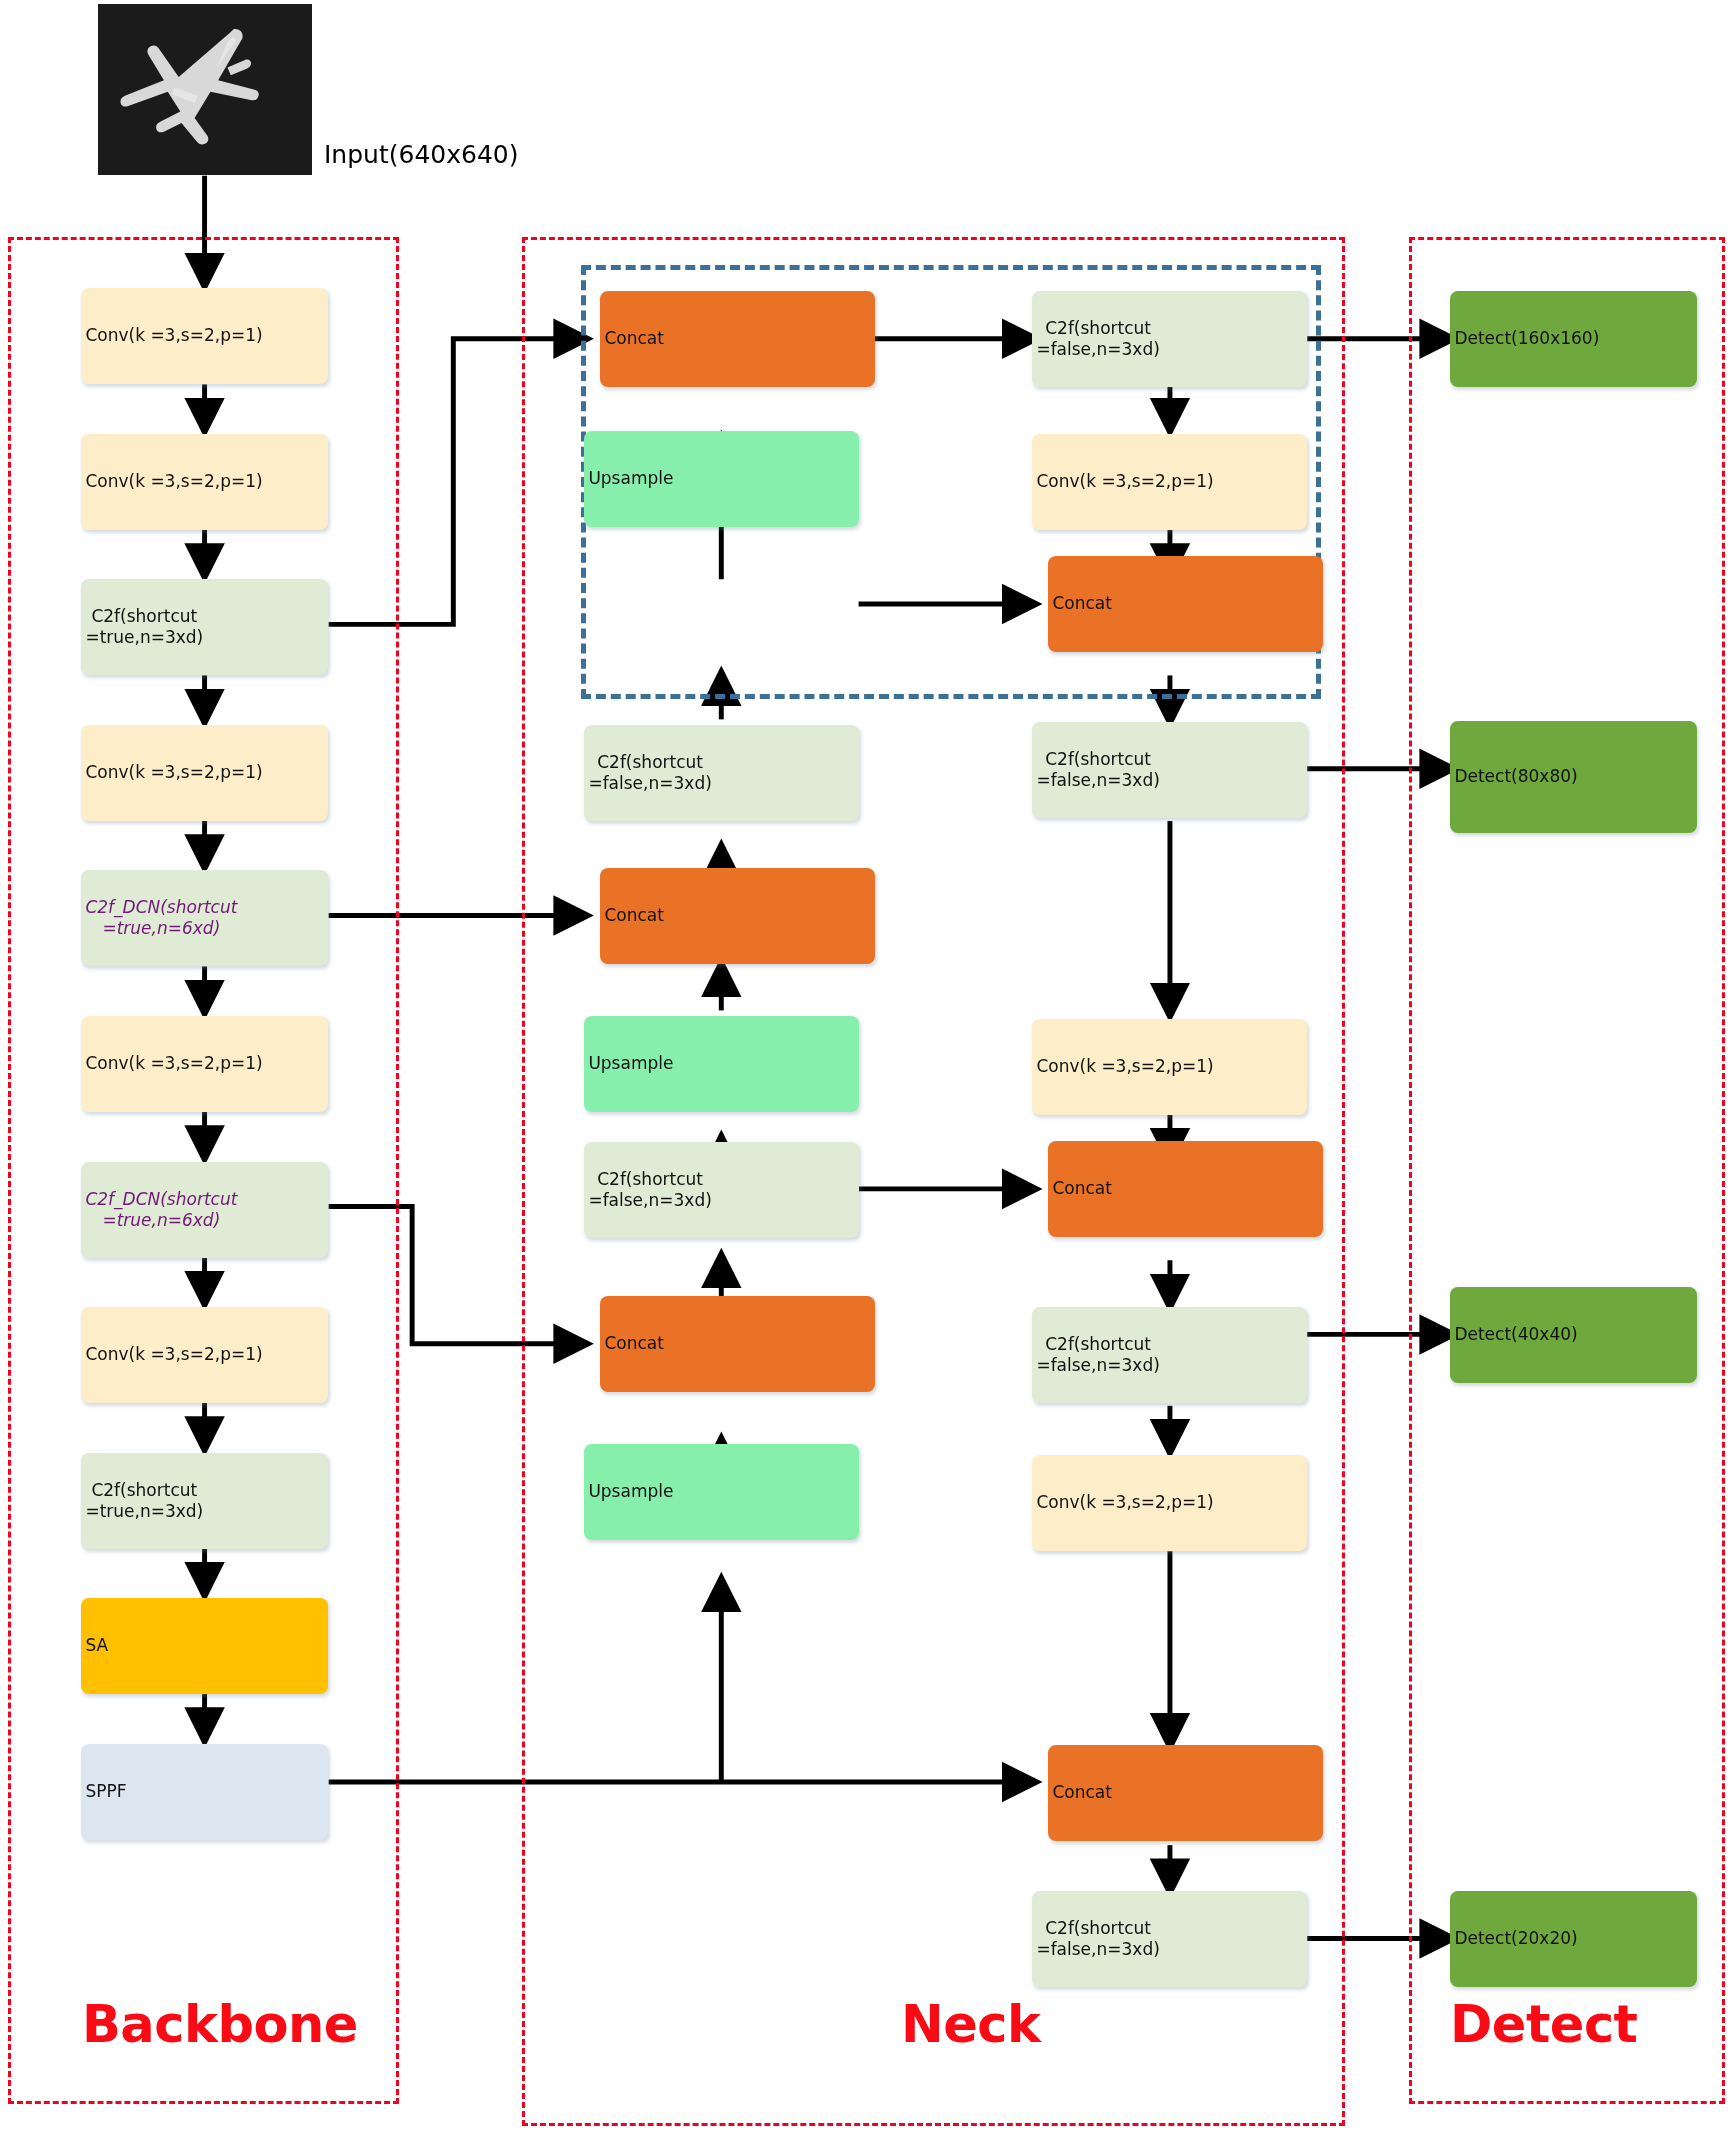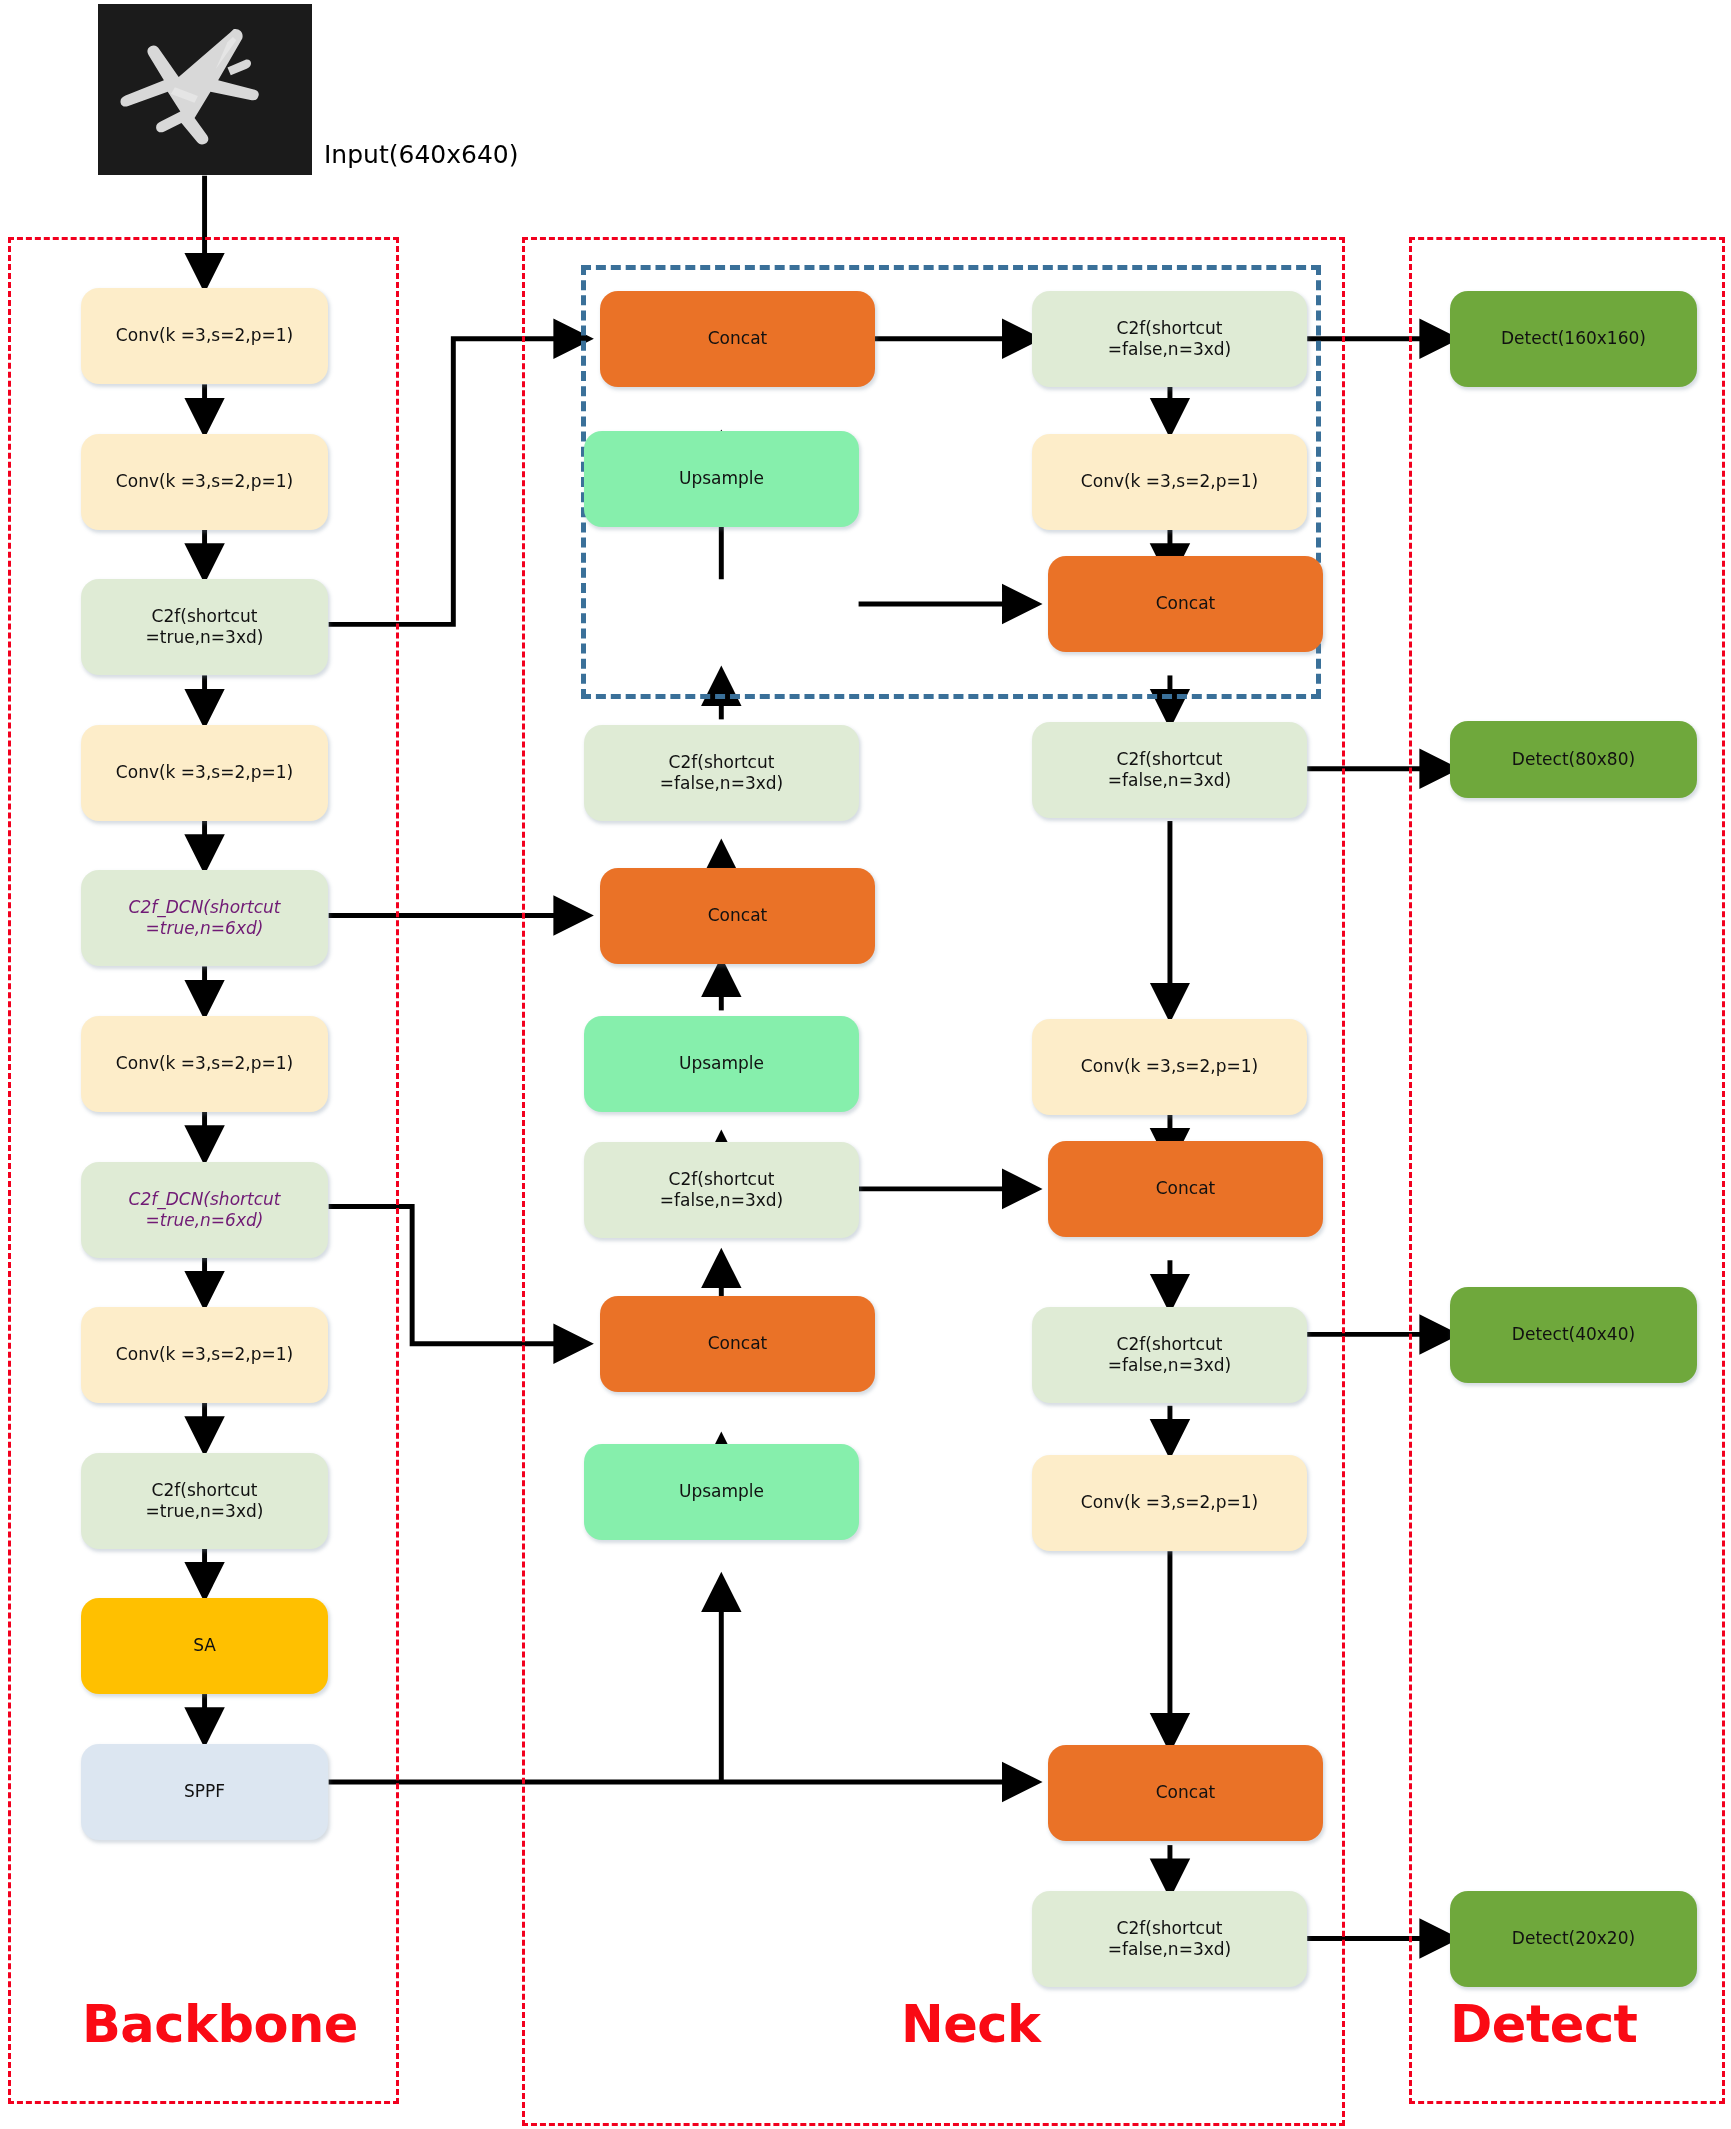--- a/index.html
+++ b/index.html
@@ -7,22 +7,22 @@
   #stage{position:relative;width:1732px;height:2129px;background:#fff;overflow:hidden;}
 
   
   .group-frame{position:absolute;box-sizing:border-box;border:3.8px dashed #f2001e;background:transparent;}
   .subgroup-frame{position:absolute;box-sizing:border-box;border:5px dashed #3a7099;background:transparent;}
 
   .group-label{position:absolute;color:#fa0a14;font-weight:bold;font-size:51px;line-height:1;
                font-family:"DejaVu Sans","Liberation Sans",sans-serif;letter-spacing:-0.5px;white-space:nowrap;}
 
   
-  .node{position:absolute;box-sizing:border-box;border-radius:18px;
-        display:flex;align-items:center;justify-content:center;text-align:center;
+  .node{position:absolute;box-sizing:border-box;border-radius:8px;
+        display:flex;align-items:center;text-align:center;
         font-size:17px;line-height:1.25;color:#111;
         font-family:"DejaVu Sans","Liberation Sans",sans-serif;
         box-shadow:1.6px 2.7px 3.8px rgba(120,140,160,0.30);
         padding:2.2px 4.4px;}
   .node span{display:block;white-space:pre-line;}
 
   .n-conv   {background:#fdedc9;}
   .n-c2f    {background:#dfebd5;}
   .n-dcn    {background:#dfebd5;color:#701a75;font-style:italic;}
   .n-concat {background:#ea7227;margin-left:16px;}
@@ -241,21 +241,21 @@
     <span>Concat</span>
   </div>
   <div class="node n-c2f" style="left:1032px;top:1891px;width:275px;height:96px;">
     <span>C2f(shortcut
 =false,n=3xd)</span>
   </div>
 
   <div class="node n-detect" style="left:1450px;top:291px;width:247px;height:96px;">
     <span>Detect(160x160)</span>
   </div>
-  <div class="node n-detect" style="left:1450px;top:721px;width:247px;height:77px;">
+  <div class="node n-detect" style="left:1450px;top:721px;width:247px;height:112px;">
     <span>Detect(80x80)</span>
   </div>
   <div class="node n-detect" style="left:1450px;top:1287px;width:247px;height:96px;">
     <span>Detect(40x40)</span>
   </div>
   <div class="node n-detect" style="left:1450px;top:1891px;width:247px;height:96px;">
     <span>Detect(20x20)</span>
   </div>
 
 </div>

